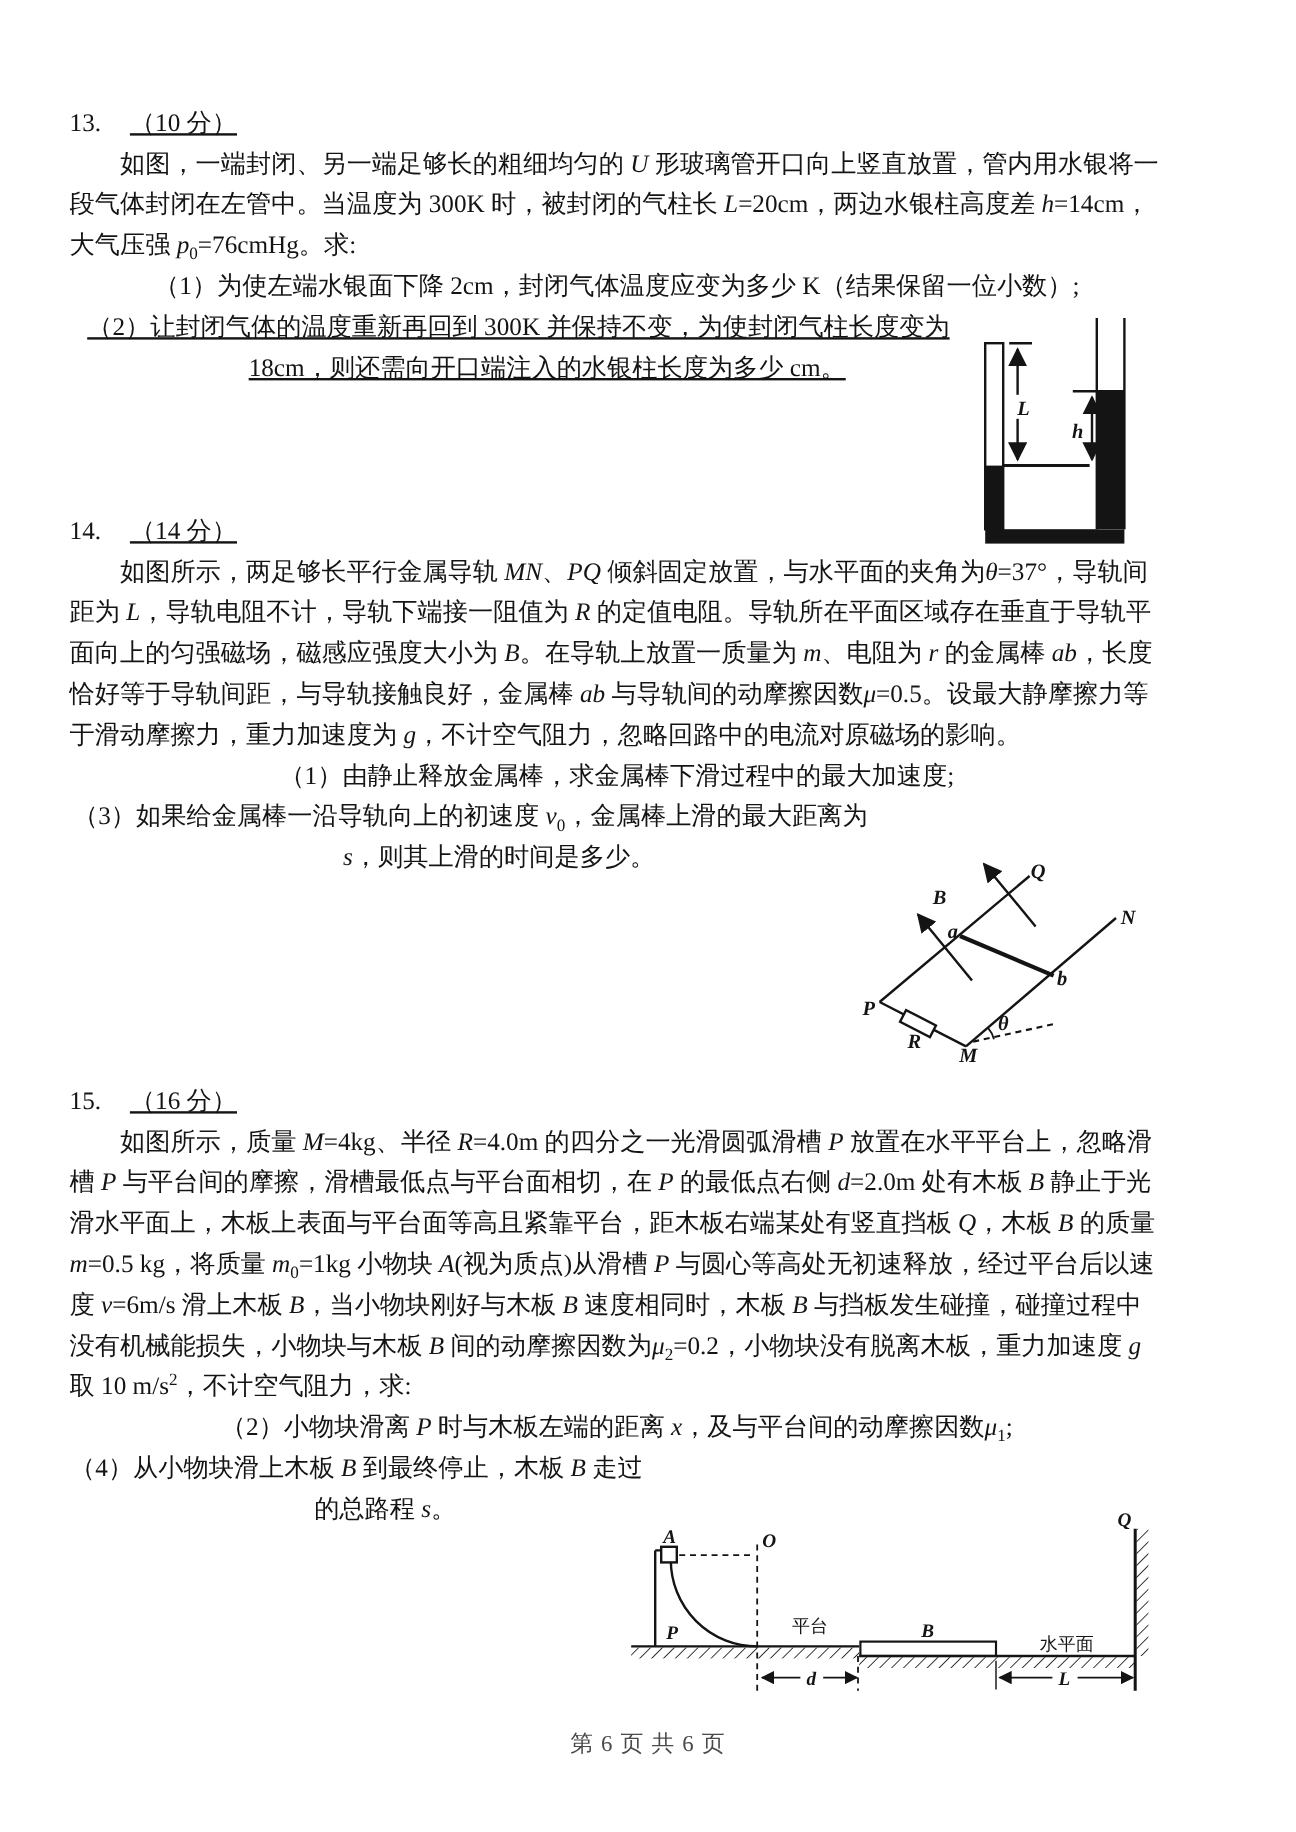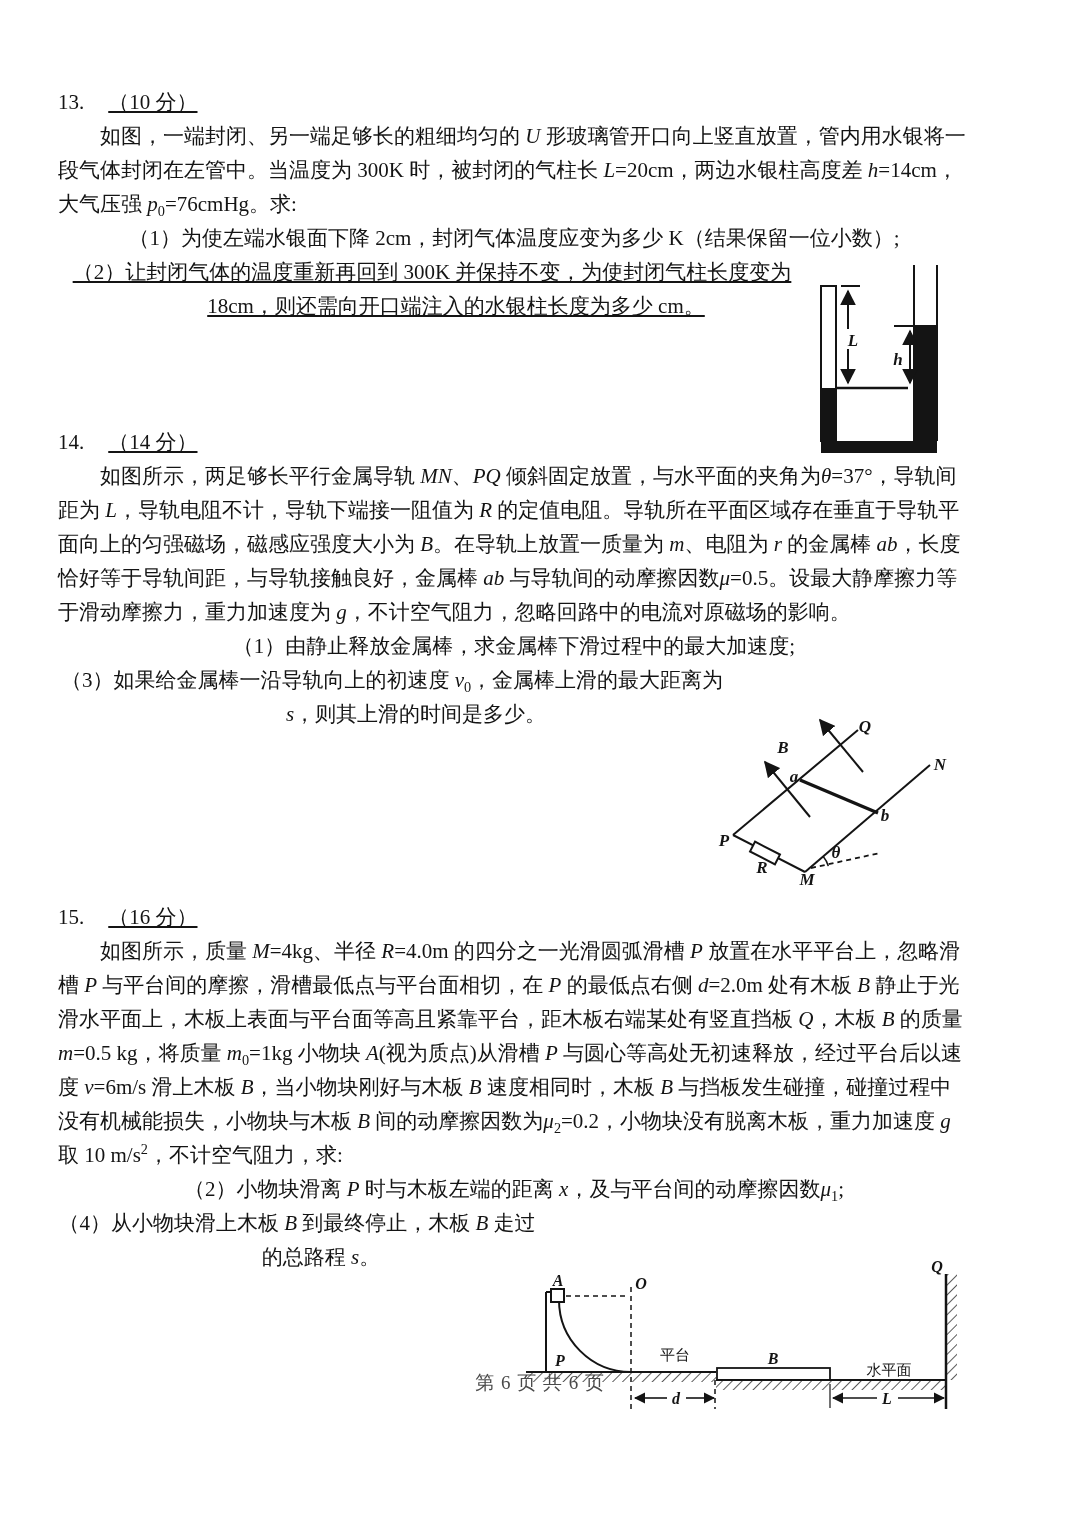--- a/index.html
+++ b/index.html
@@ -20,21 +20,21 @@
   i{font-style:italic;}
   .fig{position:absolute;}
   #fig13{left:806px;top:253px;}
   #fig14{left:695px;top:700px;}
   #fig15{left:520px;top:1256px;}
   .flbl{font-family:"Liberation Serif","DejaVu Serif",serif;font-style:italic;font-weight:bold;
         font-size:17px;fill:#141414;}
   .flbl2{font-family:"Liberation Serif","DejaVu Serif",serif;font-style:italic;font-weight:bold;
         font-size:16px;fill:#141414;}
   .fcjk{font-family:"Liberation Serif","DejaVu Serif",serif;font-size:15px;fill:#141414;}
-  #footer{position:absolute;top:1370px;left:0;width:100%;text-align:center;
+  #footer{position:absolute;top:1440px;left:0;width:100%;text-align:center;
           font-size:19px;letter-spacing:1px;color:#4a4a4a;}
 </style>
 </head>
 <body>
 
 <div id="page">
 
   <section class="sec" id="sec13">
     <div class="phead">
       <span class="num">13.</span><span class="pts">（10 分）</span>

